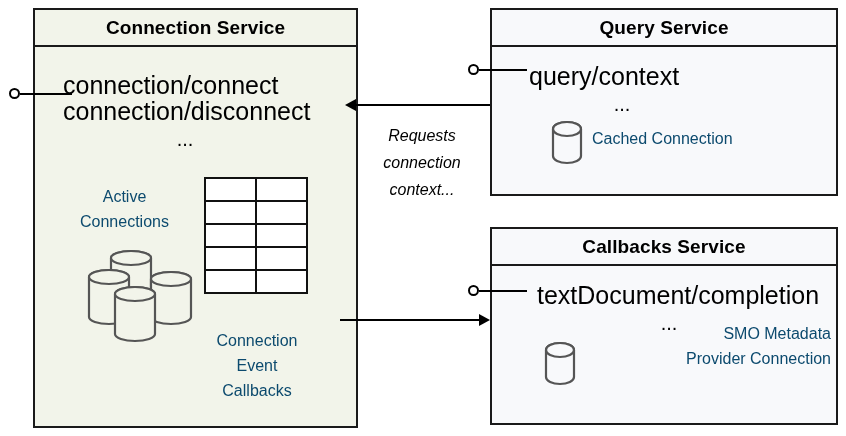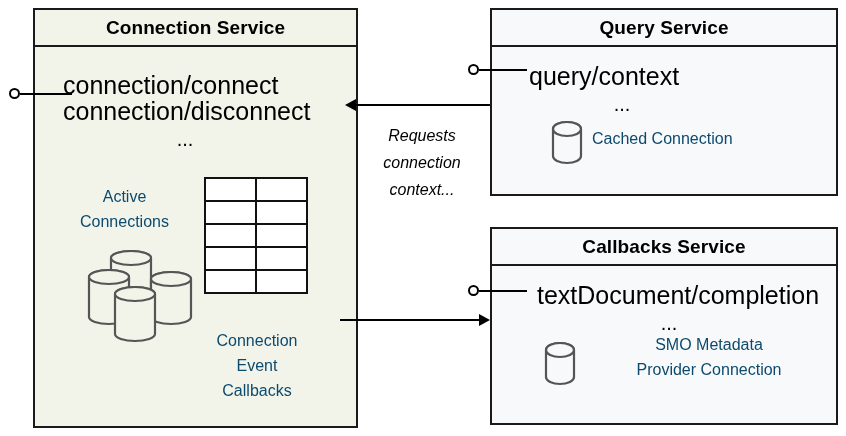--- a/index.html
+++ b/index.html
@@ -236,21 +236,21 @@
 
       <div style="position:absolute; left:51px; top:75px;">
         <svg width="34" height="45" viewBox="0 0 34 45">
           <g fill="#f8f9fb" stroke="#555555" stroke-width="2.2">
             <path d="M3,9 a14,7 0 0 1 28,0 v27 a14,7 0 0 1 -28,0 z"></path>
             <ellipse cx="17" cy="9" rx="14" ry="7"></ellipse>
           </g>
         </svg>
       </div>
 
-      <div class="artifact-label" style="left:95px; top:66px; width:244px; text-align:center;">SMO Metadata
+      <div class="artifact-label" style="left:95px; top:55px; width:244px; text-align:right;">SMO Metadata
 Provider Connection</div>
 
     </div>
   </div>
 
   <div class="lolli-circle" style="left:468px; top:285px;"></div>
   <div class="lolli-stem" style="left:479px; top:290px; width:48px;"></div>
 
   <div class="conn-line" style="left:355px; top:104px; width:135px;"></div>
   <div class="arrow-head arrow-left" style="left:345px; top:99px;"></div>

